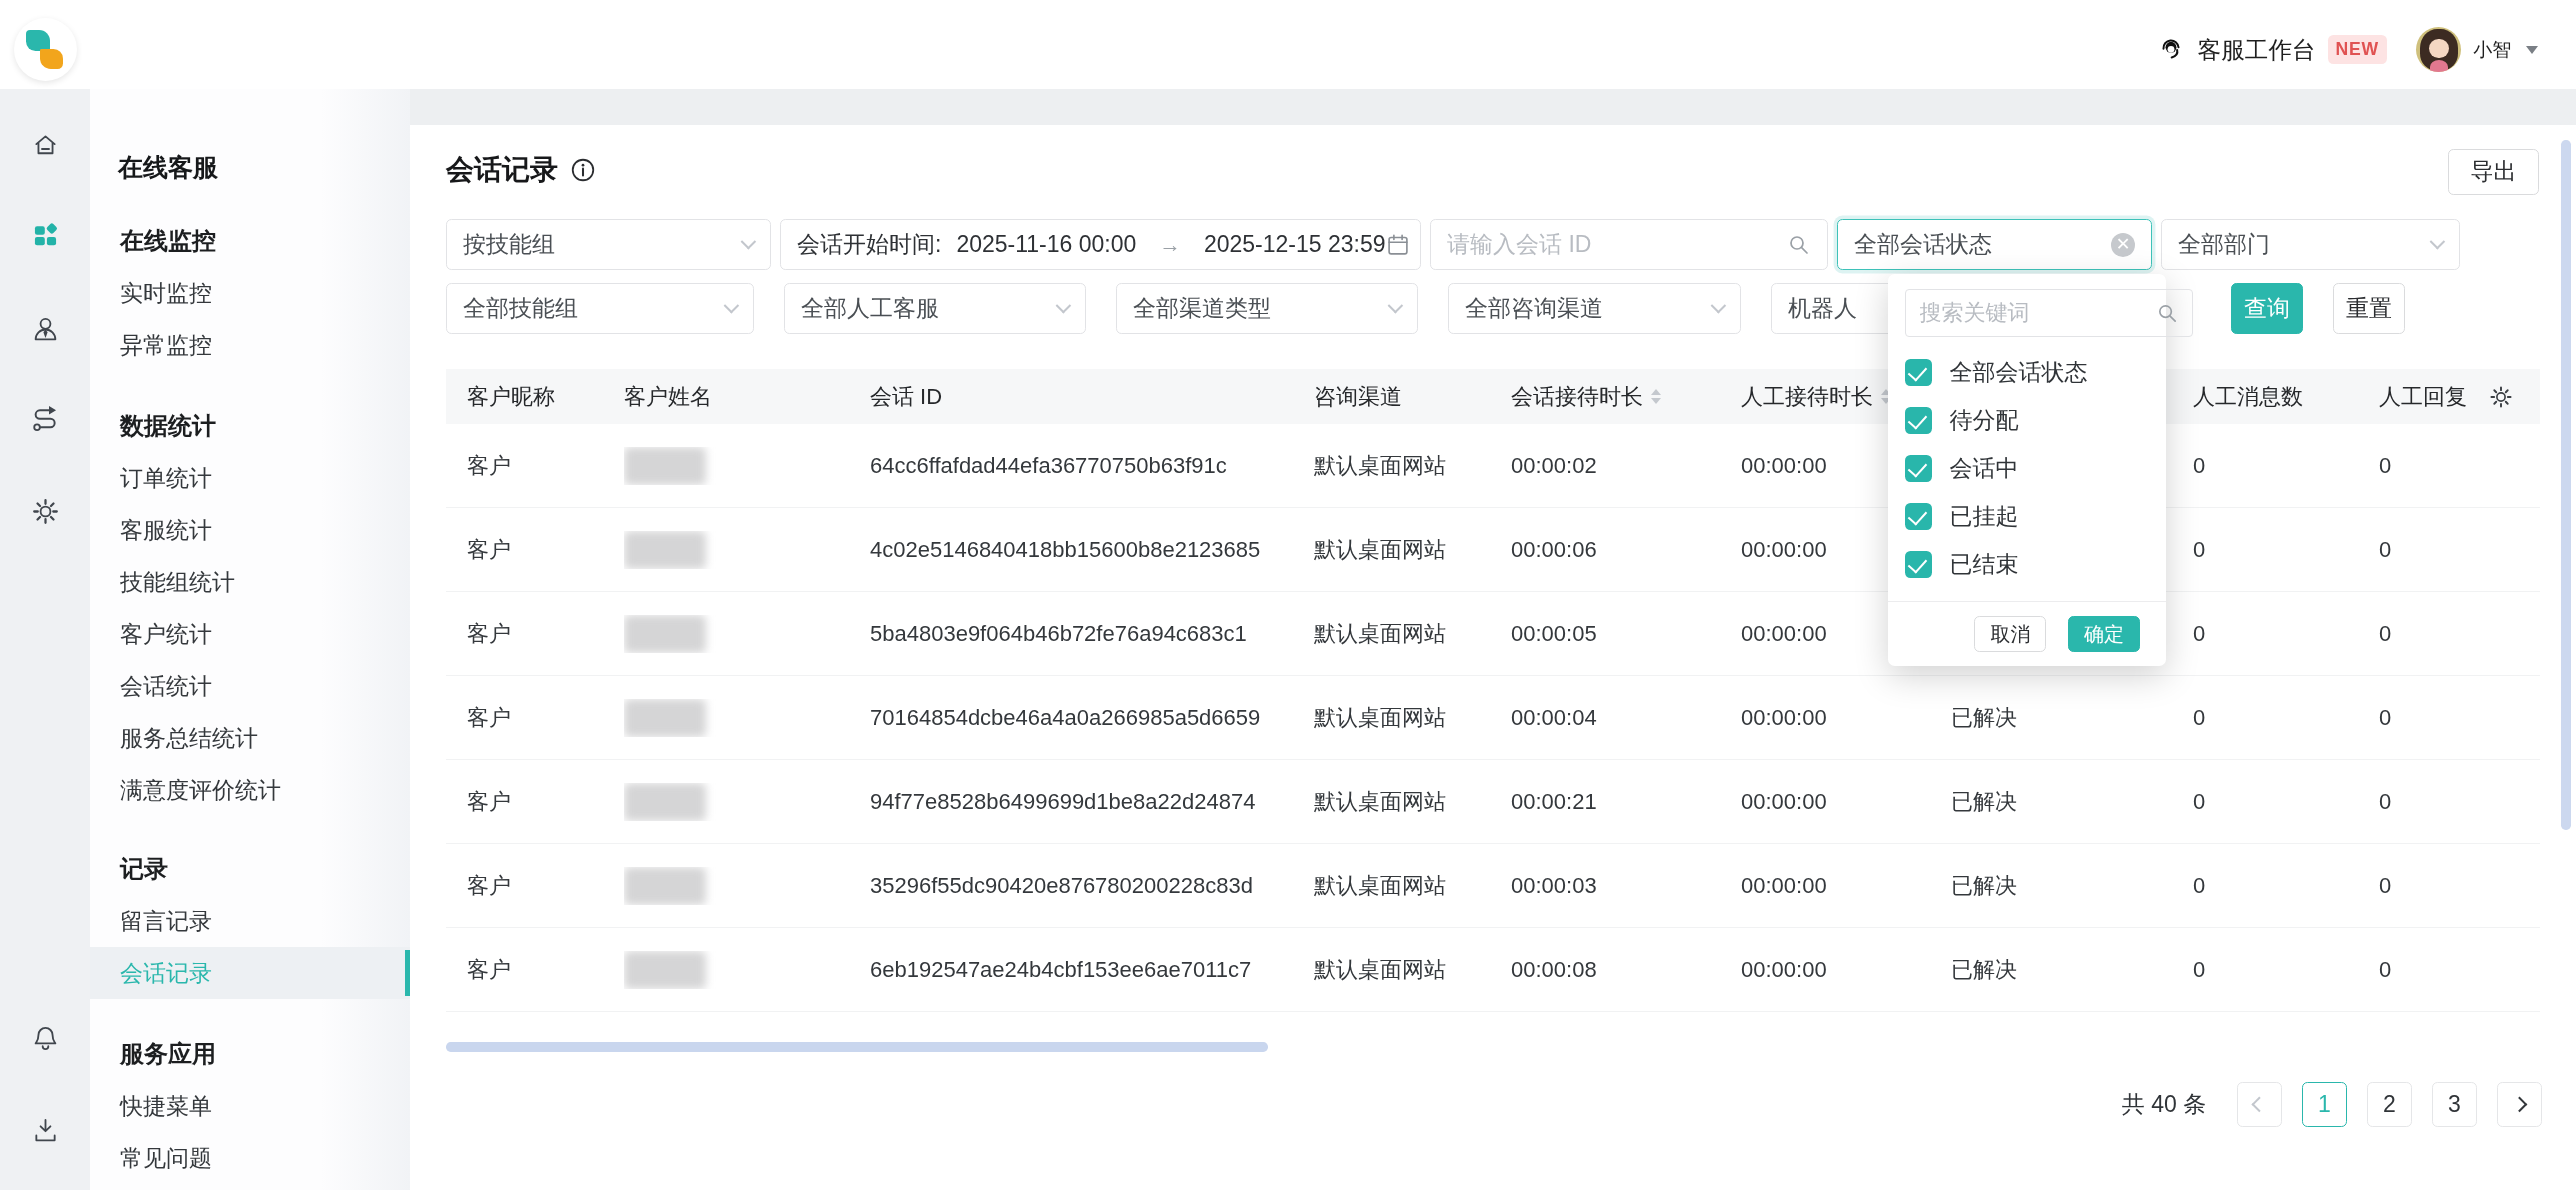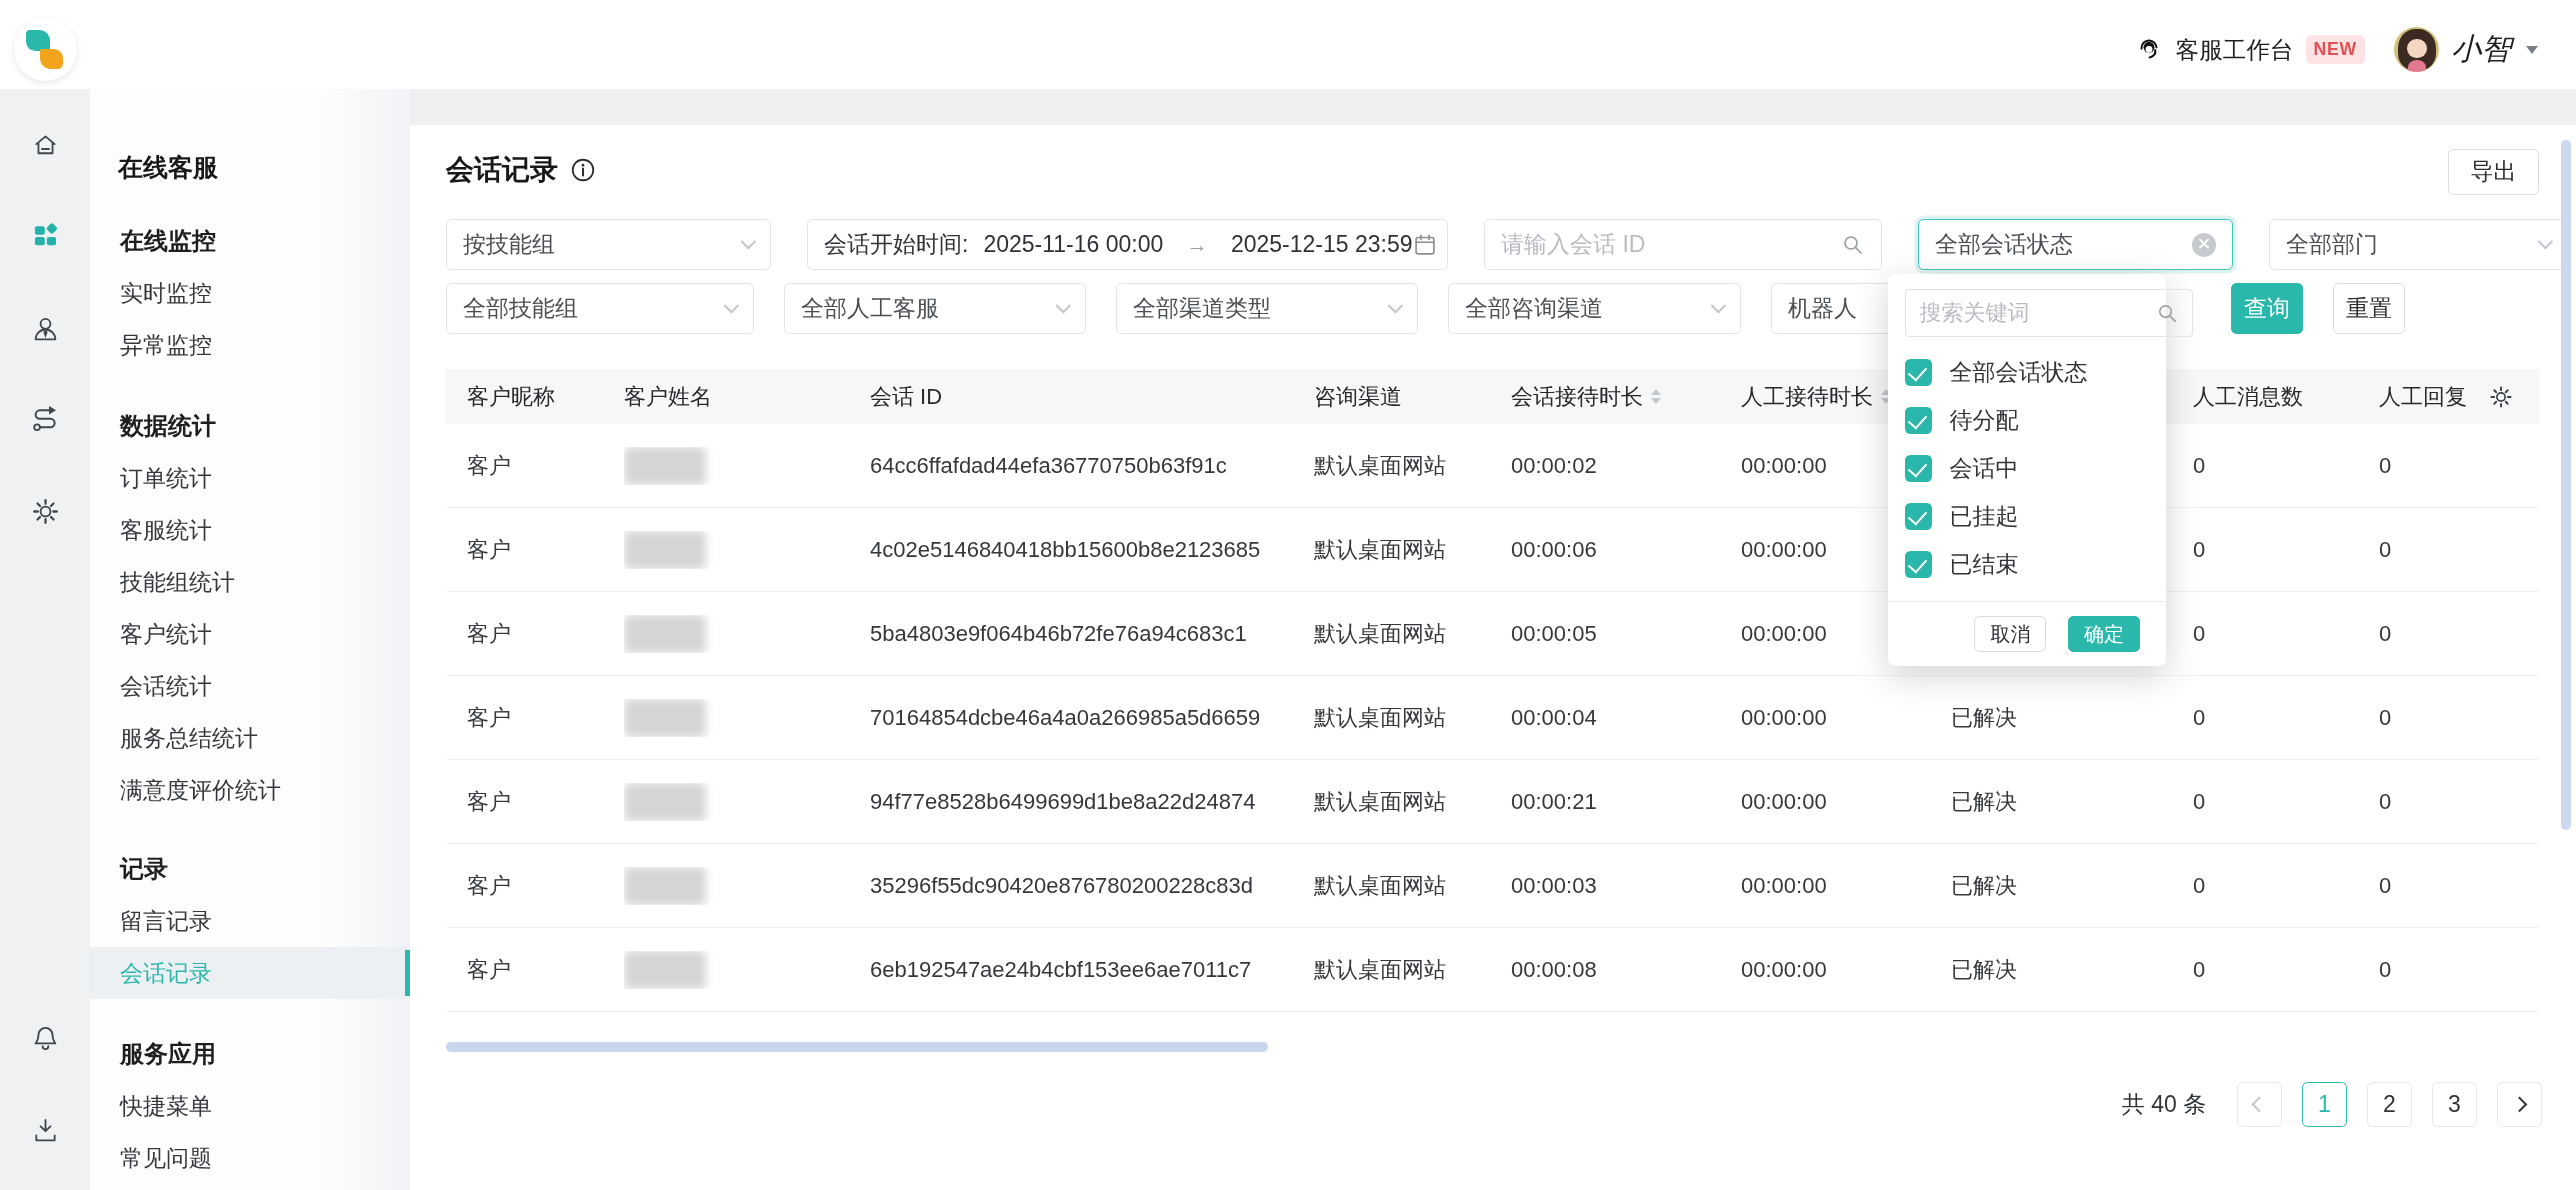--- a/index.html
+++ b/index.html
@@ -12,21 +12,21 @@
     background:#fff; box-shadow:0 2px 6.8px rgba(0,0,0,.10); }
   .logo .teal { position:absolute; left:12px; top:11.5px; width:24px; height:21px; background:#2ab7ac; border-radius:4px 10.8px 1.4px 9.5px; }
   .logo .orange { position:absolute; left:26px; top:31px; width:23px; height:19.6px; background:#f2a51c; border-radius:1.4px 9.5px 5.4px 10.8px; }
   .topbar-right { position:absolute; right:38px; top:0; height:79px; display:flex; align-items:center; gap:12px; }
   .wb-label { font-size:23.6px; color:#1f1f1f; }
   .badge-new { background:#fde3e3; color:#e05252; font-size:17.6px; font-weight:bold; padding:4px 8px; border-radius:5.4px; letter-spacing:0.7px; }
   .avatar { width:45px; height:45px; border-radius:50%; background:#cfc07c; position:relative; overflow:hidden; margin-left:17.6px; }
   .avatar .hair { position:absolute; left:8%; top:4%; width:84%; height:92%; background:#3c2b22; border-radius:46% 46% 40% 40%; }
   .avatar .face { position:absolute; left:28%; top:26%; width:44%; height:44%; background:#f4d7c2; border-radius:50%; }
   .avatar .body { position:absolute; left:30%; top:74%; width:40%; height:30%; background:#e2788f; border-radius:50% 50% 0 0; }
-  .user-name { font-size:30px; color:#1f1f1f;font-style:italic; }
+  .user-name { font-size:19px; color:#1f1f1f; }
   .caret-down { width:0; height:0; border-left:6.8px solid transparent; border-right:6.8px solid transparent; border-top:8px solid #7a7f85; margin-left:2.7px; }
 
   
   .tabbar { position:absolute; left:0; top:79px; width:2576px; height:46px; background:#edeff1; display:flex; align-items:stretch; padding-left:99px; }
   .tab { display:flex; align-items:center; gap:15px; padding:0 20px; font-size:21.6px; color:#3c4043; position:relative; }
   .tab .close { color:#9aa0a6; font-size:23px; line-height:1; }
   .tab.active { background:#e6e8ea; color:#202124; }
   .tab.active::after { content:""; position:absolute; left:0; right:0; bottom:0; height:4px; background:#2ab7ac; }
 
   
@@ -47,21 +47,21 @@
 
   
   .main { position:absolute; left:410px; top:125px; right:0; bottom:0; background:#fff; }
   .page-title-row { position:absolute; left:36px; top:26px; display:flex; align-items:center; gap:12px; }
   .page-title { font-size:28px; font-weight:bold; color:#17181a; }
   .btn { display:flex; align-items:center; justify-content:center; font-size:23px; border-radius:5.4px; cursor:pointer; }
   .btn-plain { background:#fff; border:1.4px solid #dadbdd; color:#2b2d30; }
   .btn-primary { background:#2ab7ac; border:1.4px solid #2ab7ac; color:#fff; }
   .export-btn { position:absolute; left:2038px; top:23.6px; width:91px; height:46px; }
 
-  .filter-row { position:absolute; left:36px; display:flex; gap:36px; }
+  .filter-row { position:absolute; left:36px; display:flex; gap:9px; }
   .row1 { top:94px; }
   .row2 { top:158px; }
   .field { height:51px; background:#fff; border:1.4px solid #e2e3e6; border-radius:5.4px;
     display:flex; align-items:center; padding:0 16px; font-size:23px; color:#4a4f54; white-space:nowrap; overflow:hidden; }
   .field input { border:none; outline:none; flex:1; font-size:23px; font-family:inherit; color:#4a4f54; background:transparent; min-width:0; }
   .field input::placeholder { color:#b8bcc2; }
   .chev { margin-left:auto; width:10.8px; height:10.8px; border-right:2px solid #c3c7cd; border-bottom:2px solid #c3c7cd; transform:rotate(45deg) translate(-2px,-2px); flex:none; }
   .focused { border-color:#3ec2b9; box-shadow:0 0 0 3.4px rgba(42,183,172,.16); }
   .clear-ic { margin-left:auto; width:24px; height:24px; border-radius:50%; background:#c6c9cd; color:#fff; font-size:17.6px; display:flex; align-items:center; justify-content:center; flex:none; }
   .date-label { color:#2e3135; margin-right:15px; }

